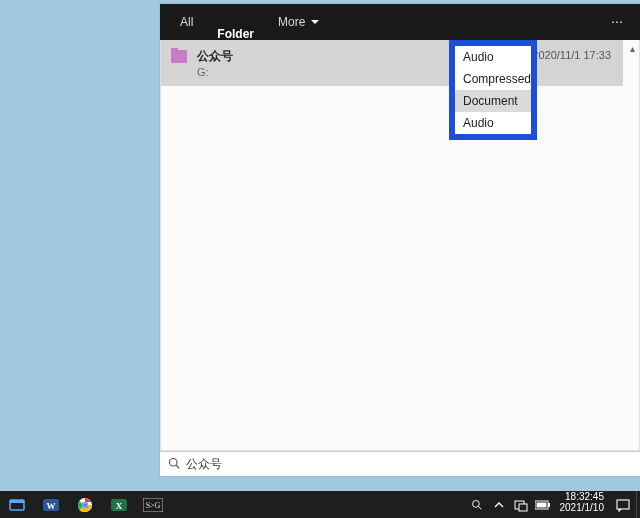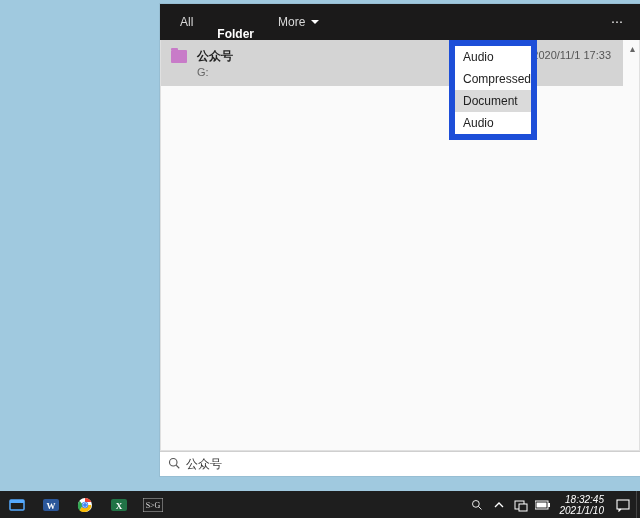--- a/index.html
+++ b/index.html
@@ -178,25 +178,23 @@
     width: 34px; height: 27px;
     display: flex;
     align-items: center;
     justify-content: center;
     cursor: pointer;
   }
   .tb-icon svg { display:block; }
   .taskbar-right {
     margin-left: auto;
     display: flex;
-    align-items: center;
     height: 100%;
     color: #fff;
     font-size: 10px;
-    font-style: italic;
   }
   .sys-it {
     width: 22px;
     display: flex;
     align-items: center;
     justify-content: center;
     height: 100%;
   }
   .clock {
     text-align: right;

